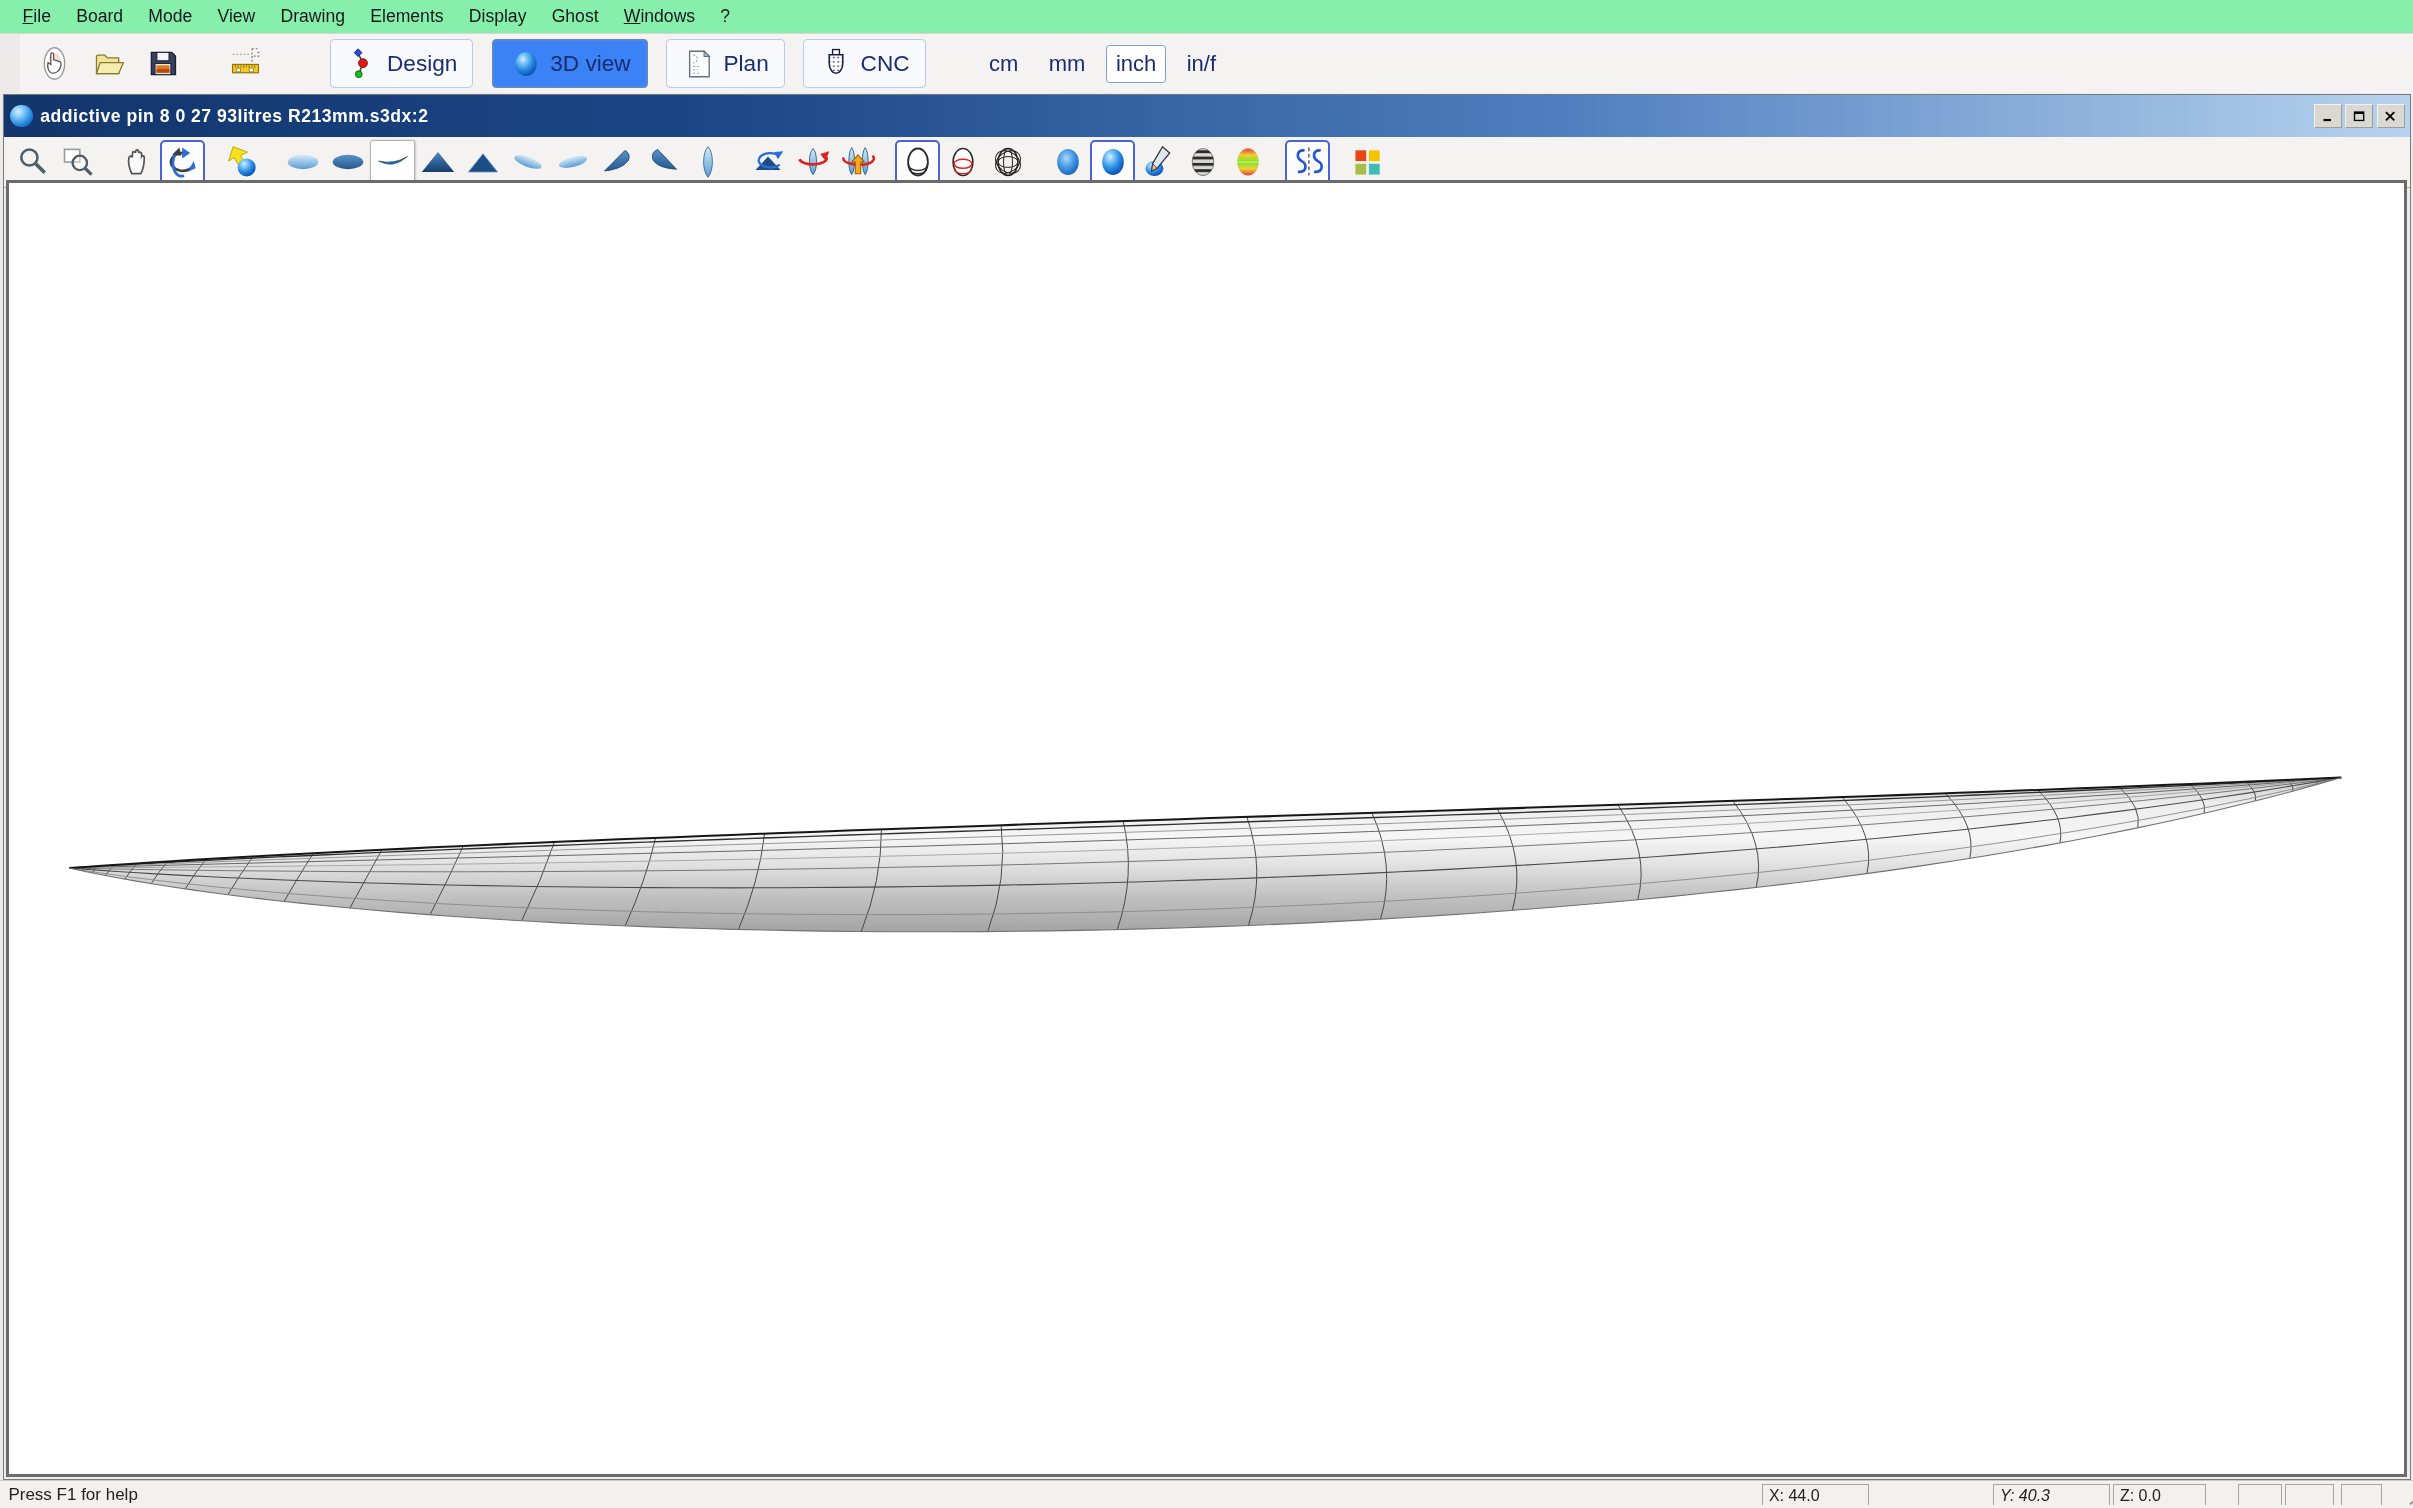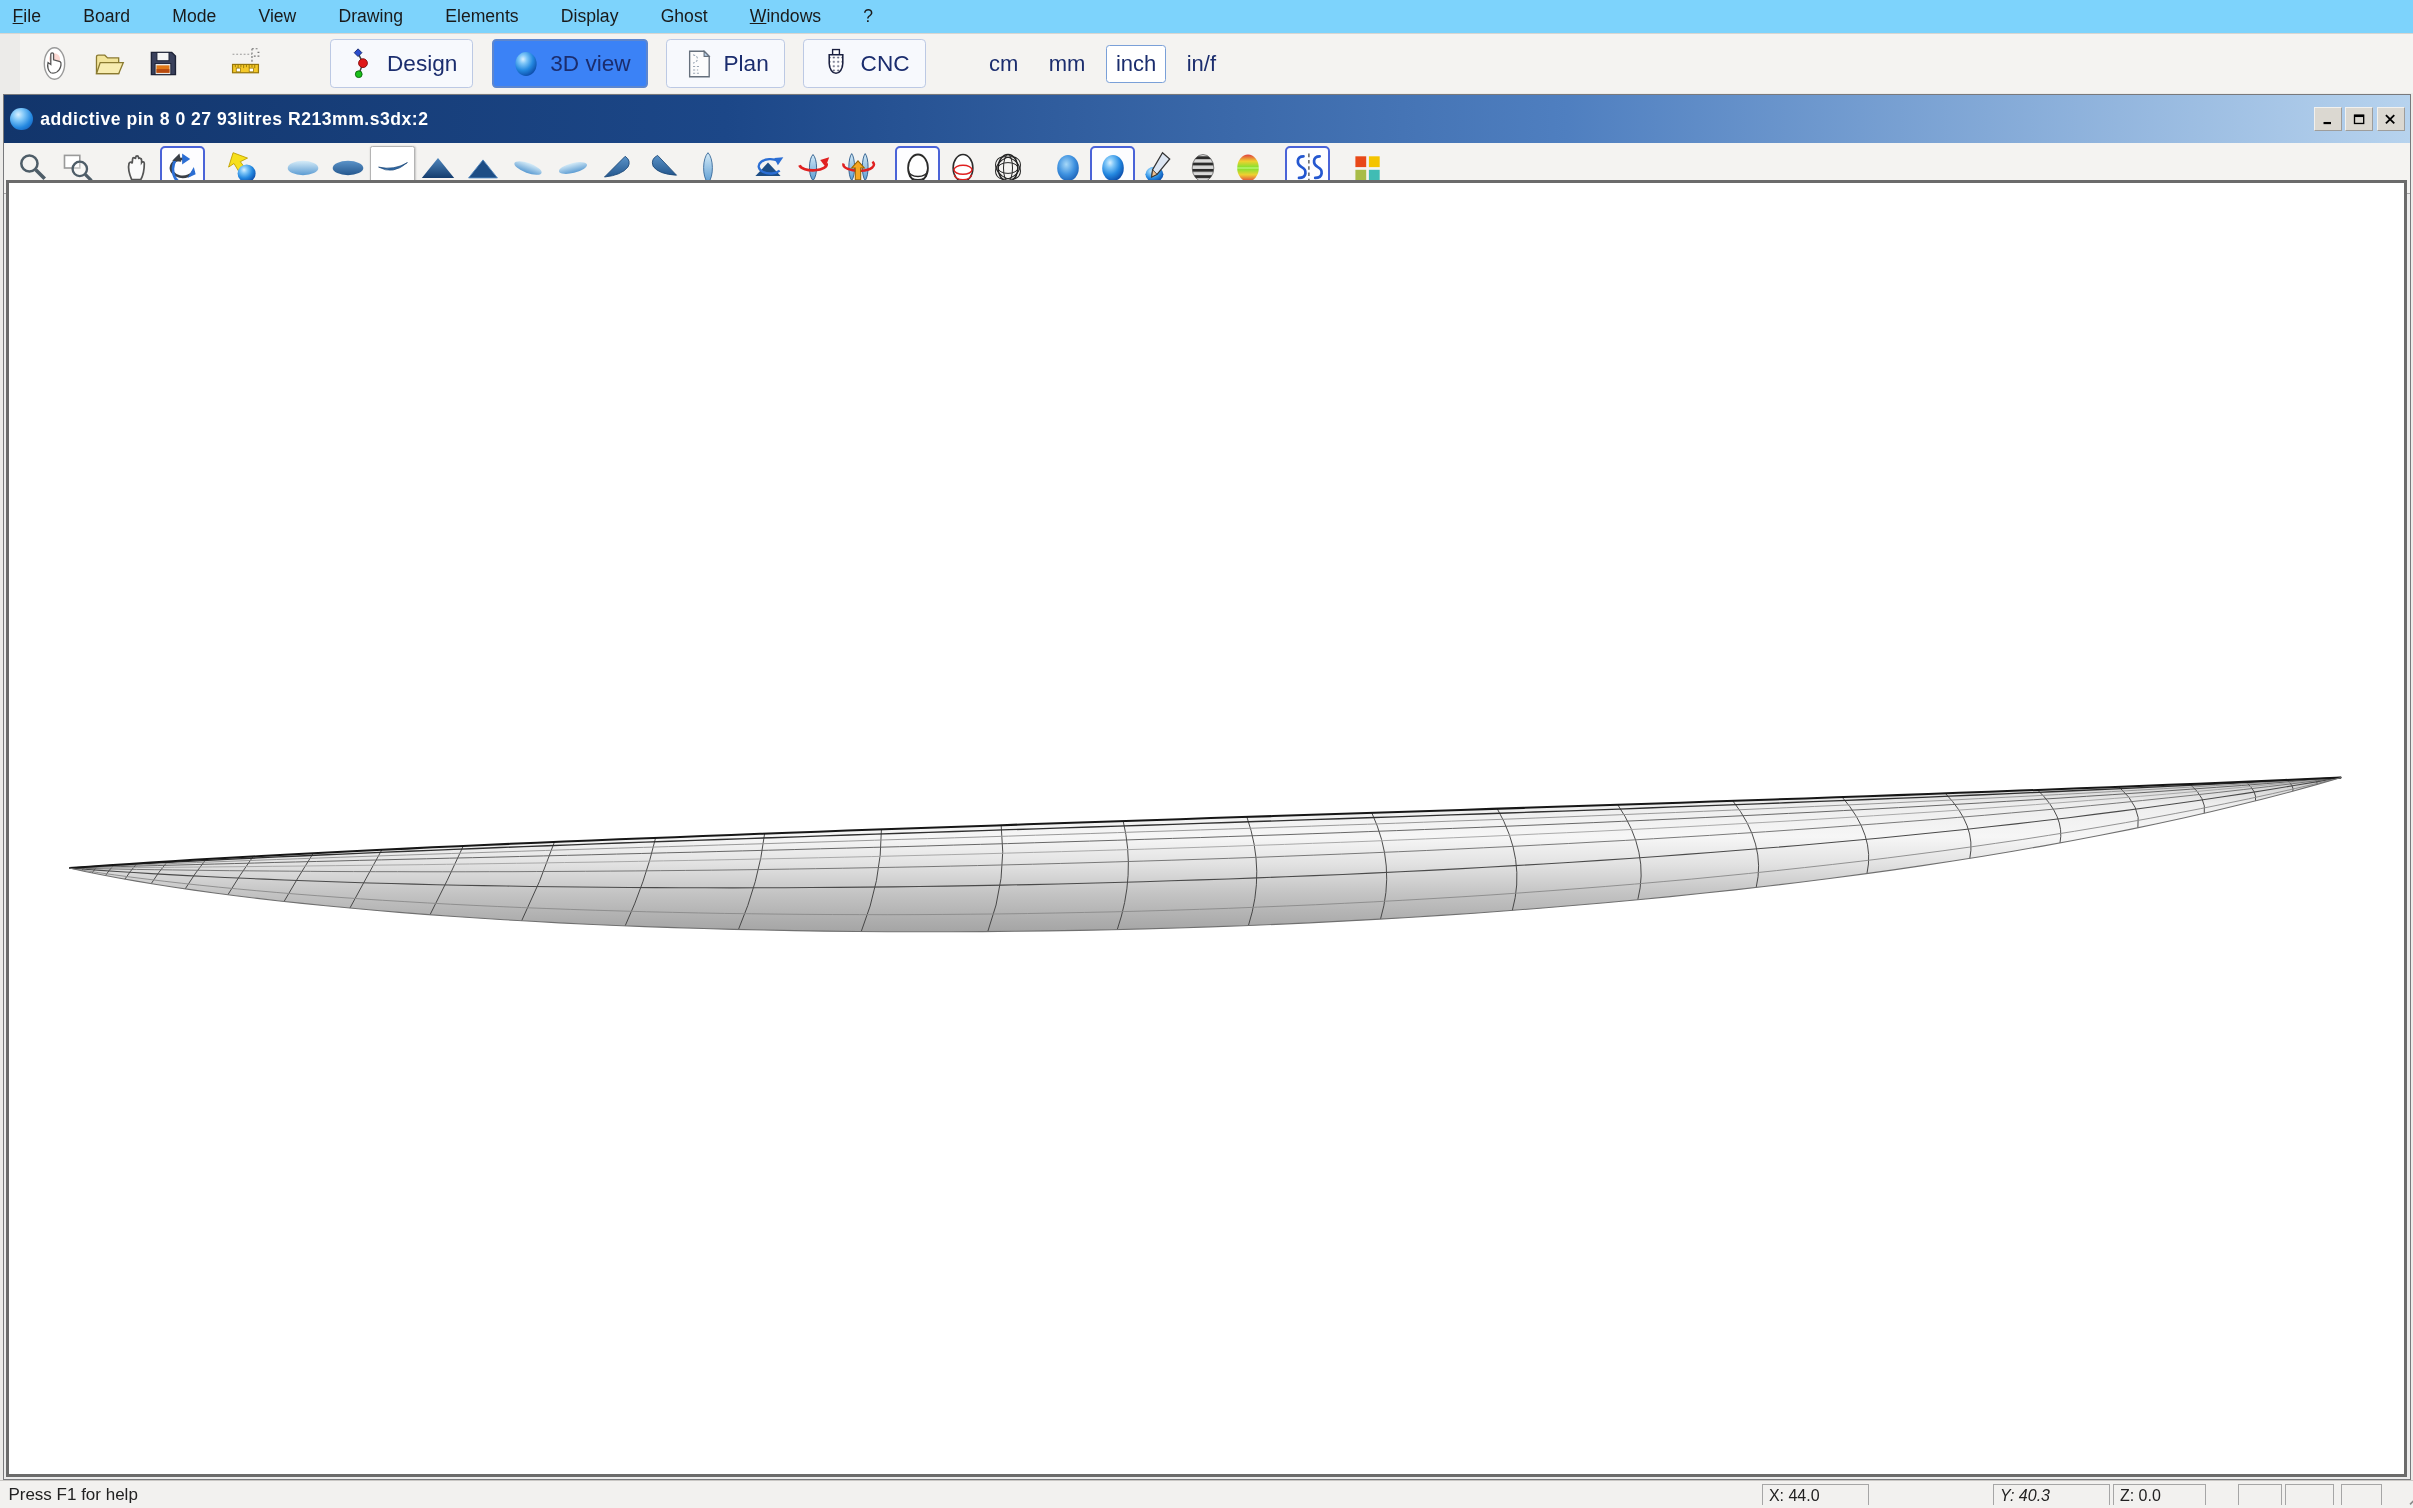--- a/index.html
+++ b/index.html
@@ -3,41 +3,41 @@
 <meta charset="utf-8">
 <style>
   html,body{margin:0;padding:0;}
   body{
     width:2413px;height:1508px;position:relative;overflow:hidden;
     background:#ecebe9;font-family:"Liberation Sans","DejaVu Sans",sans-serif;
     -webkit-font-smoothing:antialiased;
   }
   
   .menubar{position:absolute;left:0;top:0;width:100%;height:34px;
-    background:#7dd3fc;border-bottom:0.8px solid #d8d6d2;
-    display:flex;align-items:center;padding-left:0;box-sizing:border-box;gap:17px;}
+    background:#86efac;border-bottom:0.8px solid #d8d6d2;
+    display:flex;align-items:center;padding-left:10px;box-sizing:border-box;}
   .menu-item{font-size:17.6px;color:#1a1a1a;padding:3.4px 12.6px;cursor:default;}
   .menu-item .u{text-decoration:underline;}
   
   .toolbar1{position:absolute;left:0;top:34px;width:100%;height:59px;
     background:#f4f3f1;display:flex;align-items:center;box-sizing:border-box;padding-left:10px;margin-left:20px;}
   .tb1-icon{width:49px;height:47px;display:flex;align-items:center;justify-content:center;margin-right:5px;}
   .tb1-icon svg{width:37px;height:37px;}
   .mode-btn{height:49px;display:flex;align-items:center;gap:7.5px;padding:0 15px;
     margin-left:18.4px;border:1.7px solid #bcc9e4;border-radius:4.2px;background:#f7f9fd;
     font-size:22.6px;color:#1b2d6e;box-sizing:border-box;}
   .mode-btn.sel{border:2.1px solid #5c86cf;background:#3b82f6;}
   .mode-btn svg{width:34px;height:34px;}
   .units{display:flex;align-items:center;margin-left:54px;gap:11.7px;}
   .unit{font-size:22px;color:#1b2d6e;padding:5px 8.4px;border:1.7px solid transparent;border-radius:3.4px;}
   .unit.sel{border:1.7px solid #7aa0d8;background:#fff;}
   
   .docwin{position:absolute;left:2.5px;right:2.5px;top:94px;bottom:28px;
     border:0.8px solid #78797c;background:#ececec;box-sizing:border-box;}
-  .titlebar{height:48px;display:flex;align-items:center;padding:0 5px 0 6.7px;box-sizing:border-box;
+  .titlebar{height:42px;display:flex;align-items:center;padding:0 5px 0 6.7px;box-sizing:border-box;
     background:linear-gradient(90deg,#12356b 0%,#1c4788 30%,#4f7fc0 65%,#b7d3ee 100%);}
   .titlebar .ball{width:22.6px;height:22.6px;border-radius:50%;
     background:radial-gradient(circle at 36% 30%, #d8f0ff 0%, #7ec6f8 28%, #2488e0 62%, #0b4aa8 100%);
     margin-right:7.5px;flex:0 0 auto;}
   .title-text{color:#ffffff;font-weight:bold;font-size:17.6px;letter-spacing:0.5px;
     white-space:nowrap;flex:1 1 auto;}
   .winbtn{width:26px;height:22.6px;background:#dbd8d1;border:1.7px outset #f2f1ee;
     display:flex;align-items:center;justify-content:center;margin-left:3.4px;flex:0 0 auto;}
   .winbtn svg{width:14.2px;height:12.6px;}
   

